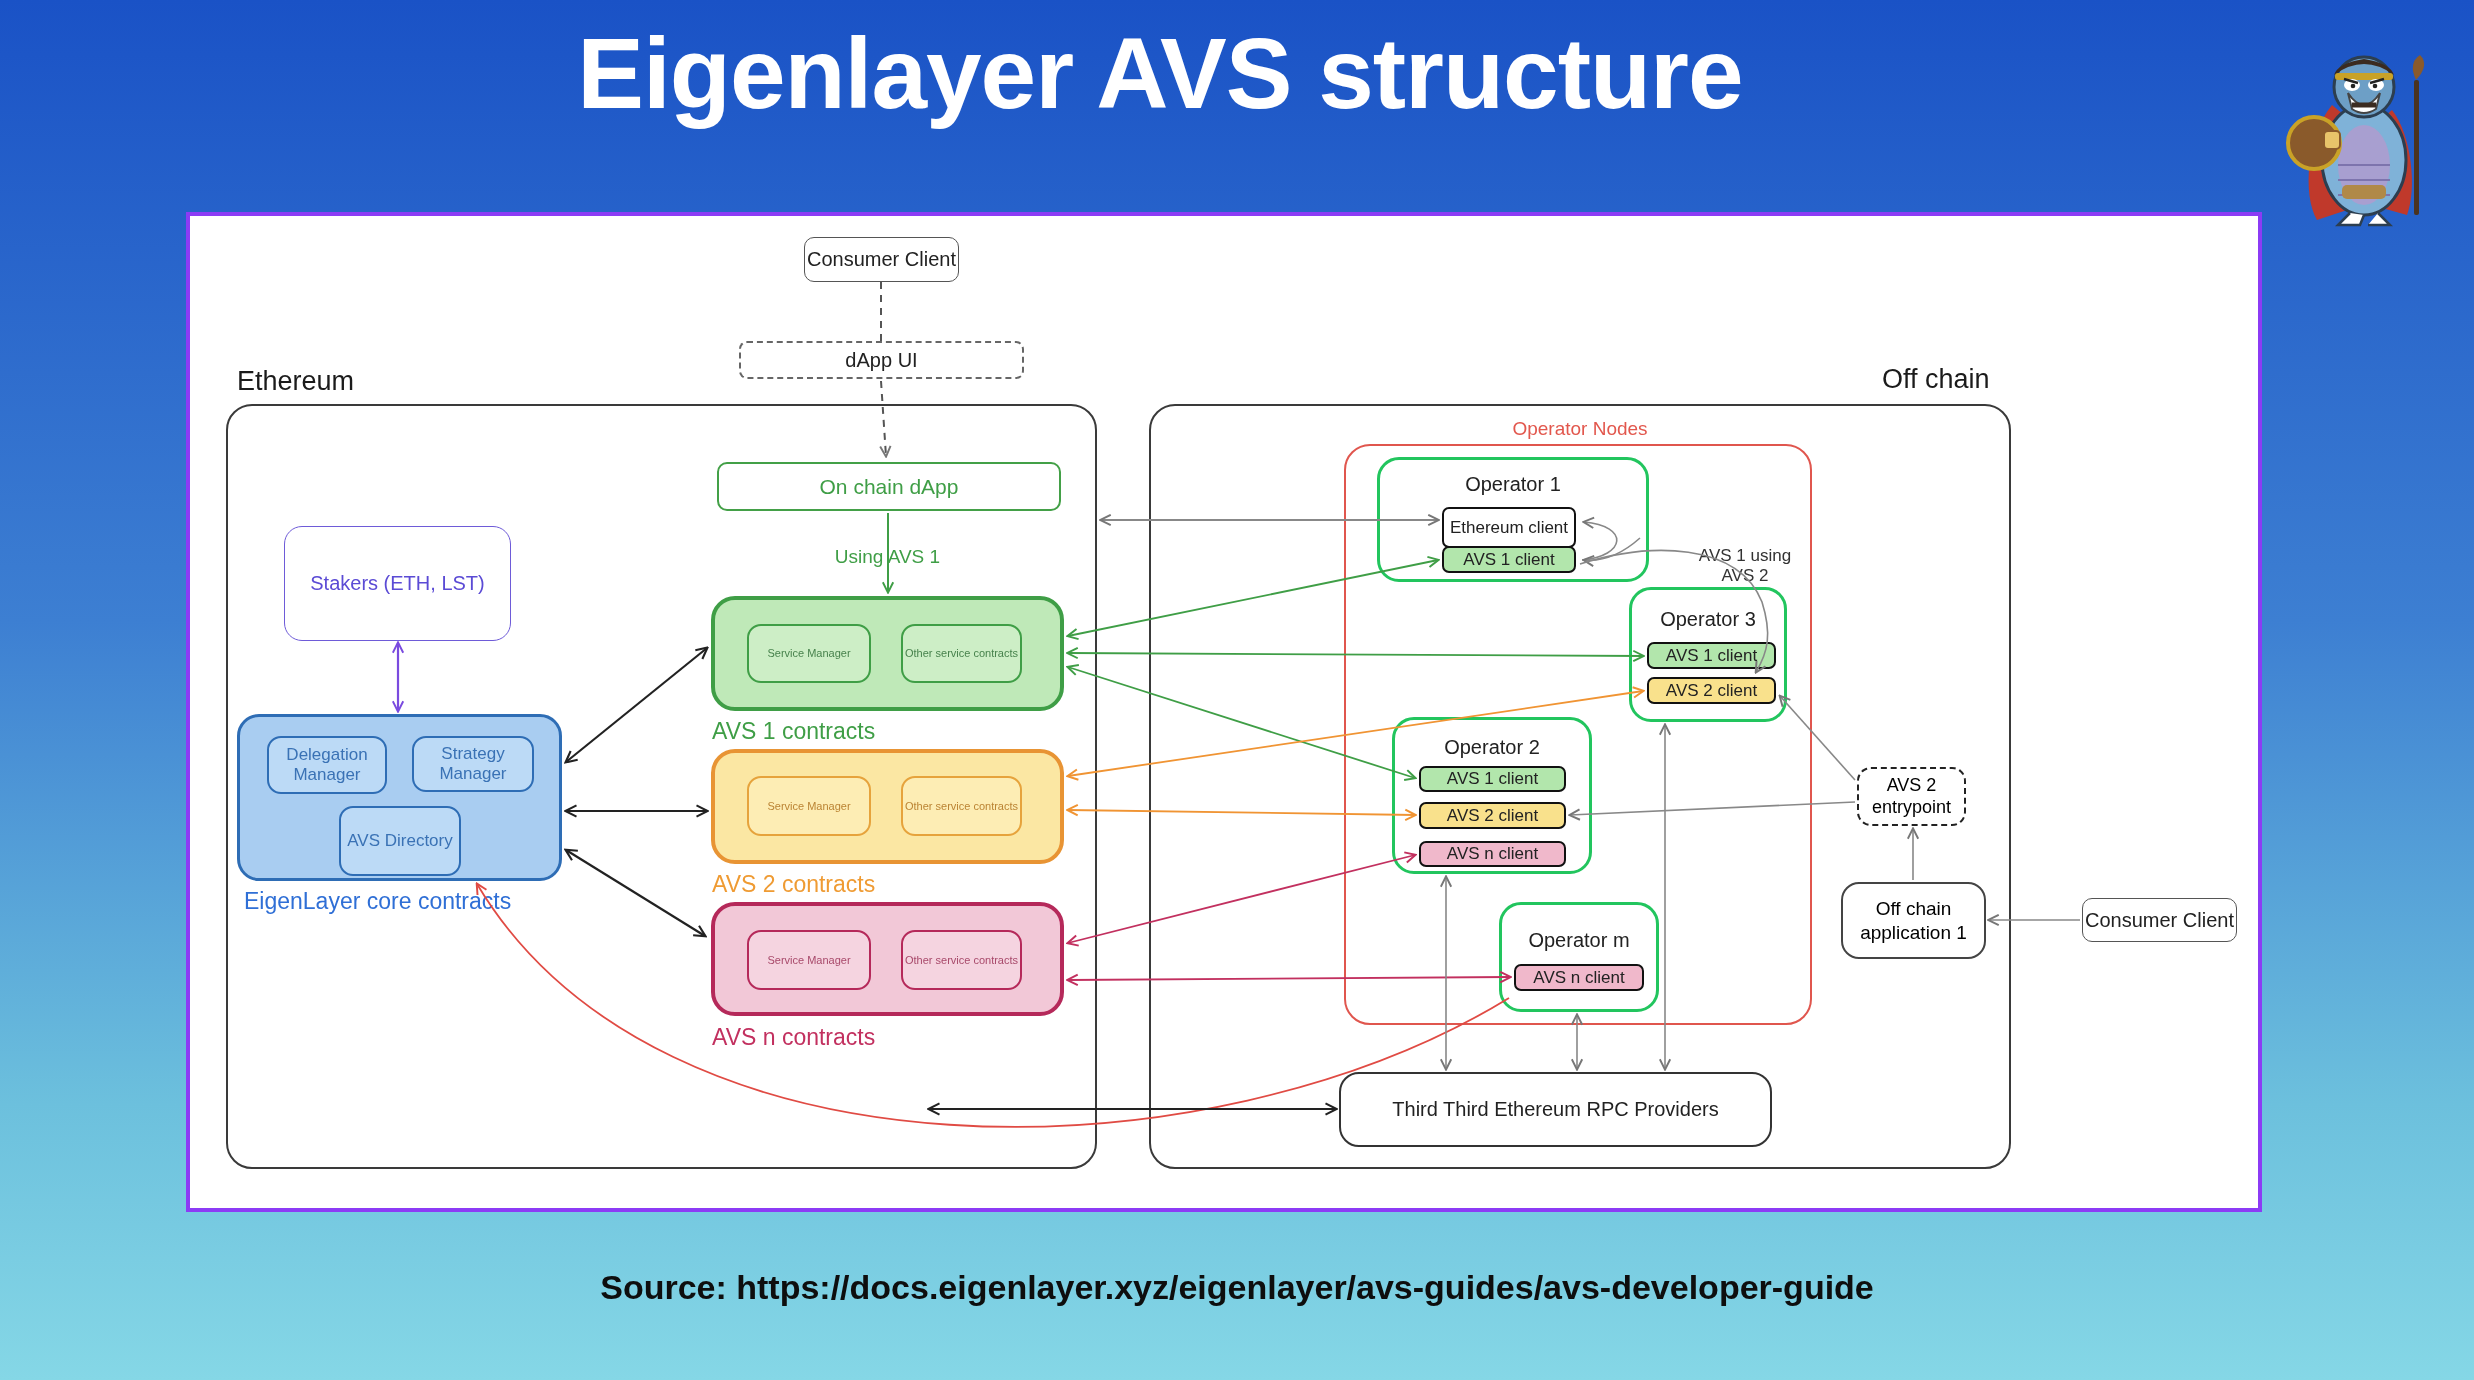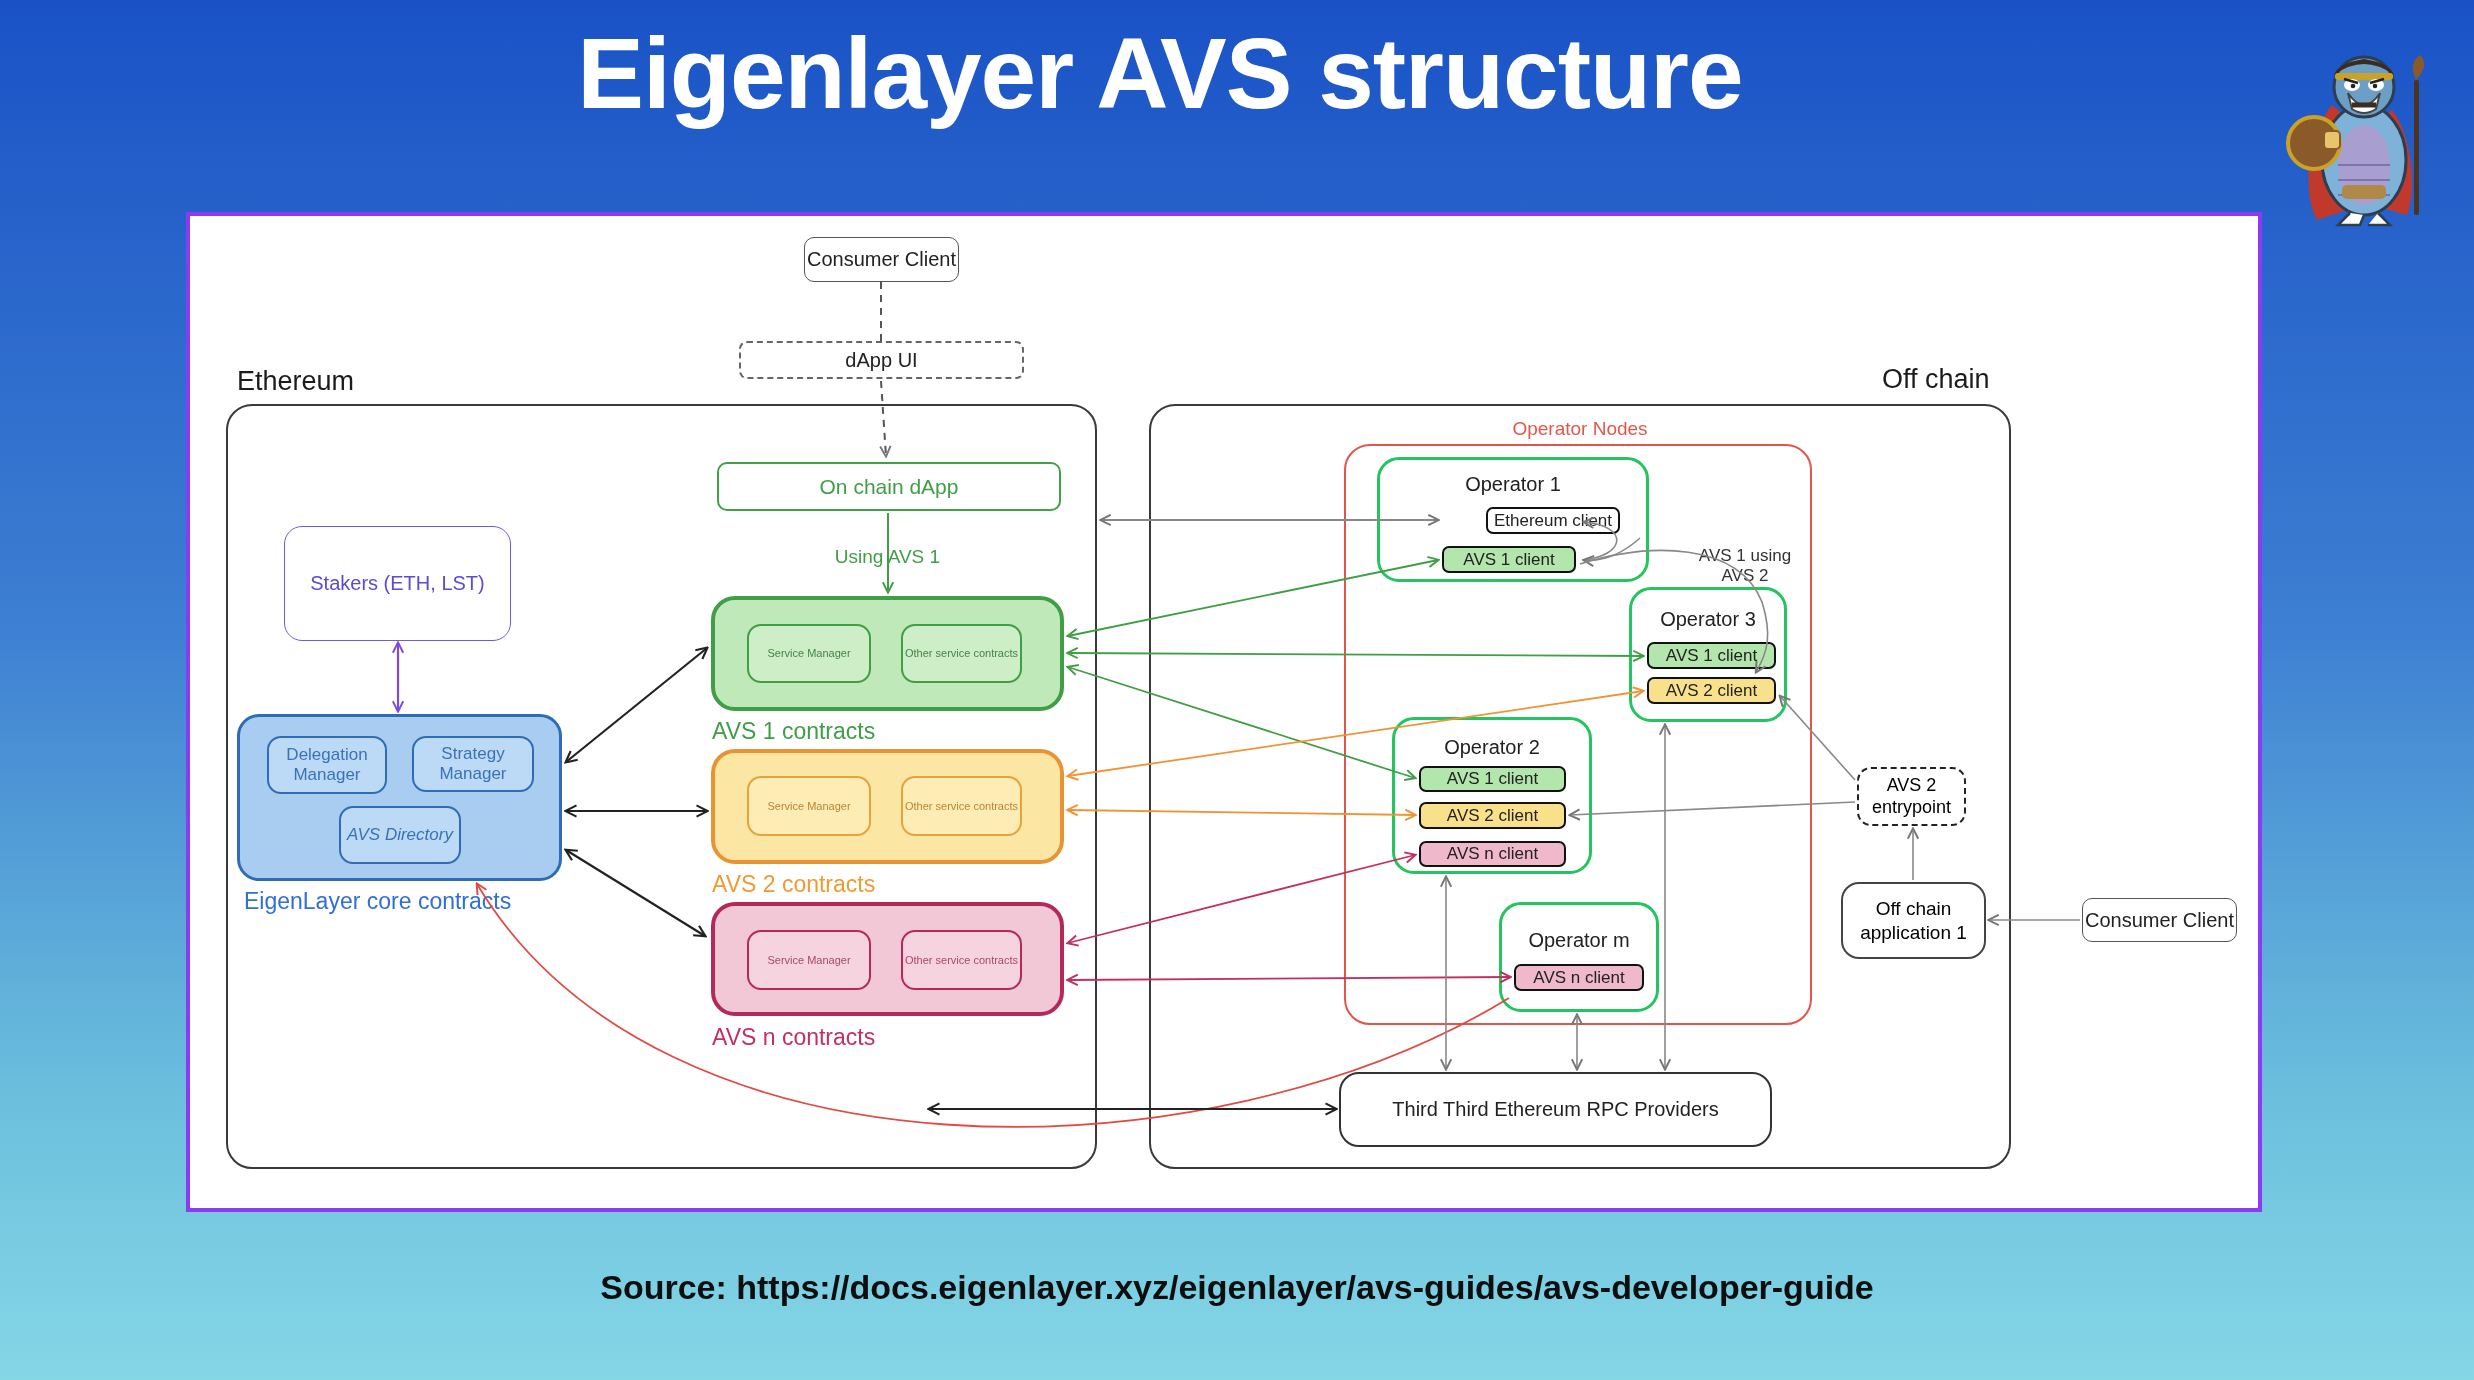--- a/index.html
+++ b/index.html
@@ -99,21 +99,21 @@
       <span>Stakers (ETH, LST)</span>
     </div>
 
   <div class="abs corebox" style="left:47px;top:498px;width:325px;height:167px;"></div>
   <div class="abs ctr coresub" style="left:77px;top:520px;width:120px;height:58px;">
       <span>Delegation Manager</span>
     </div>
   <div class="abs ctr coresub" style="left:222px;top:520px;width:122px;height:56px;">
       <span>Strategy Manager</span>
     </div>
-  <div class="abs ctr coresub" style="left:149px;top:590px;width:122px;height:58px;font-style:italic;">
+  <div class="abs ctr coresub" style="left:149px;top:590px;width:122px;height:70px;">
       <span>AVS Directory</span>
     </div>
   <div class="abs glabel t-blue" style="left:54px;top:672px;">EigenLayer core contracts</div>
 
   <div class="abs group g-green" style="left:521px;top:380px;width:353px;height:115px;"></div>
   <div class="abs ctr sub s-green" style="left:557px;top:408px;width:124px;height:59px;">
       <span>Service Manager</span>
     </div>
   <div class="abs ctr sub s-green" style="left:711px;top:408px;width:121px;height:59px;">
       <span>Other service contracts</span>
@@ -137,21 +137,21 @@
       <span>Other service contracts</span>
     </div>
   <div class="abs glabel t-crimson" style="left:522px;top:808px;">AVS n contracts</div>
 
   <div class="abs ctr t-red" style="left:1280px;top:202px;width:220px;font-size:19px;">Operator Nodes</div>
   <div class="abs rednodes" style="left:1154px;top:228px;width:468px;height:581px;"></div>
 
   <div class="abs opbox" style="left:1187px;top:241px;width:272px;height:125px;">
     <div class="optitle" style="top:13px;">Operator 1</div>
   </div>
-  <div class="abs ctr chip c-white" style="left:1296px;top:291px;width:134px;height:27px;">
+  <div class="abs ctr chip c-white" style="left:1252px;top:291px;width:134px;height:41px;">
       <span>Ethereum client</span>
     </div>
   <div class="abs ctr chip c-green" style="left:1252px;top:330px;width:134px;height:27px;">
       <span>AVS 1 client</span>
     </div>
 
   <div class="abs ctr small-label" style="left:1505px;top:330px;width:100px;">AVS 1 using AVS 2</div>
 
   <div class="abs opbox" style="left:1439px;top:371px;width:158px;height:135px;">
     <div class="optitle" style="top:18px;">Operator 3</div>

